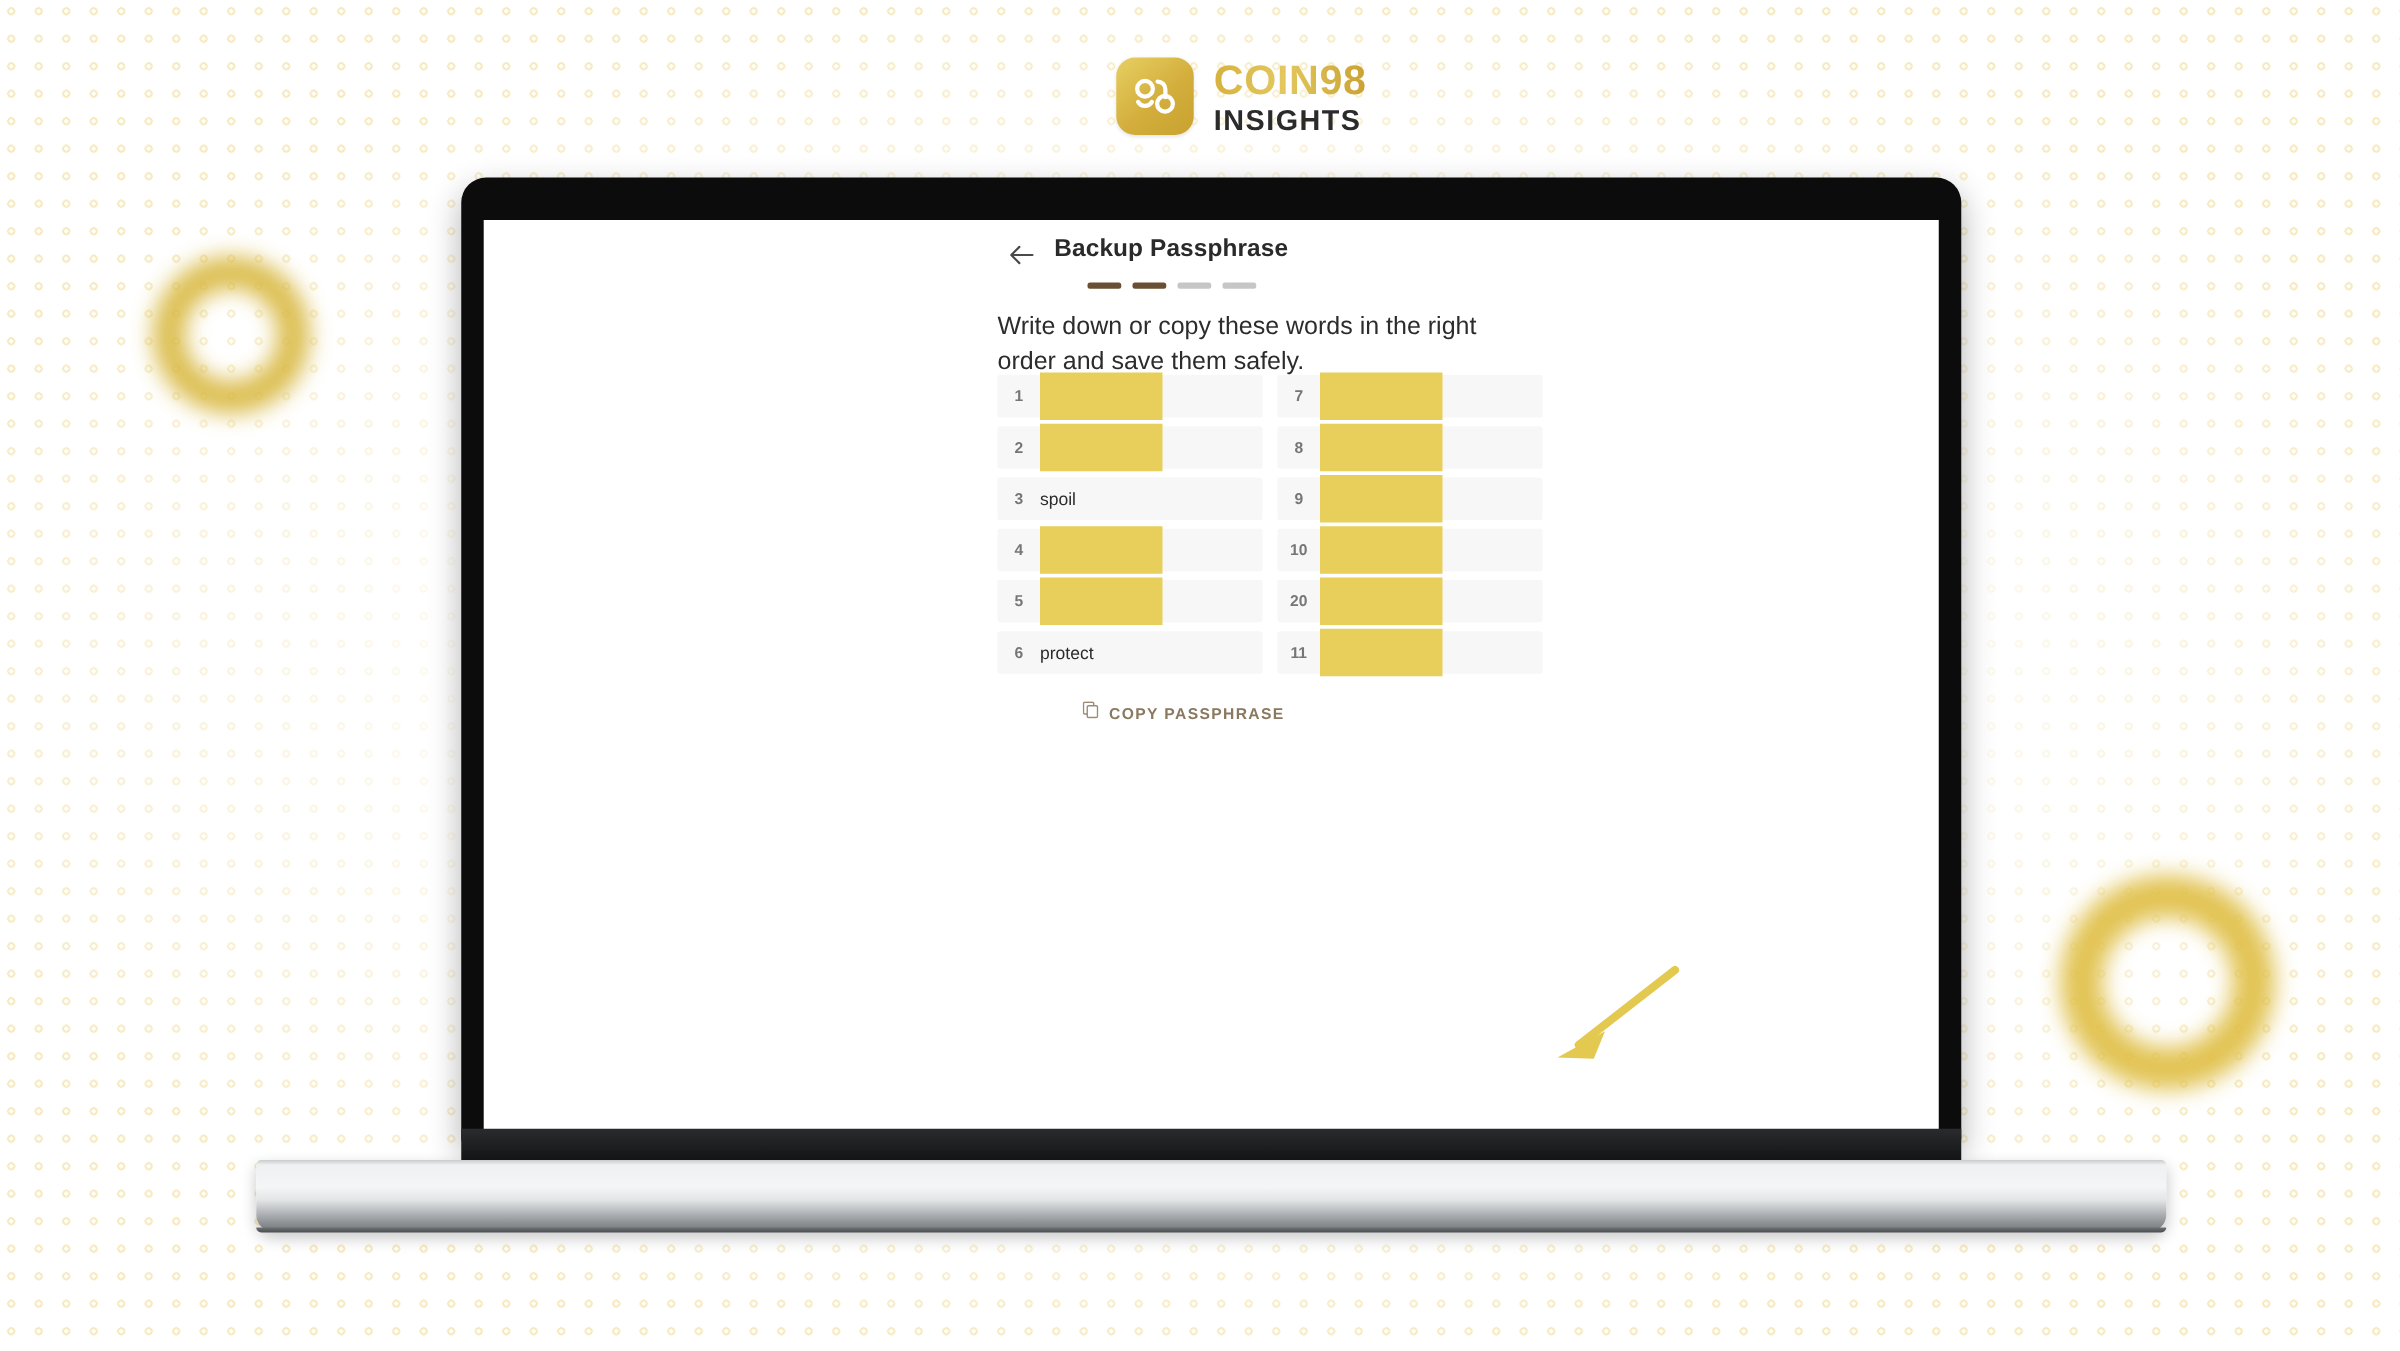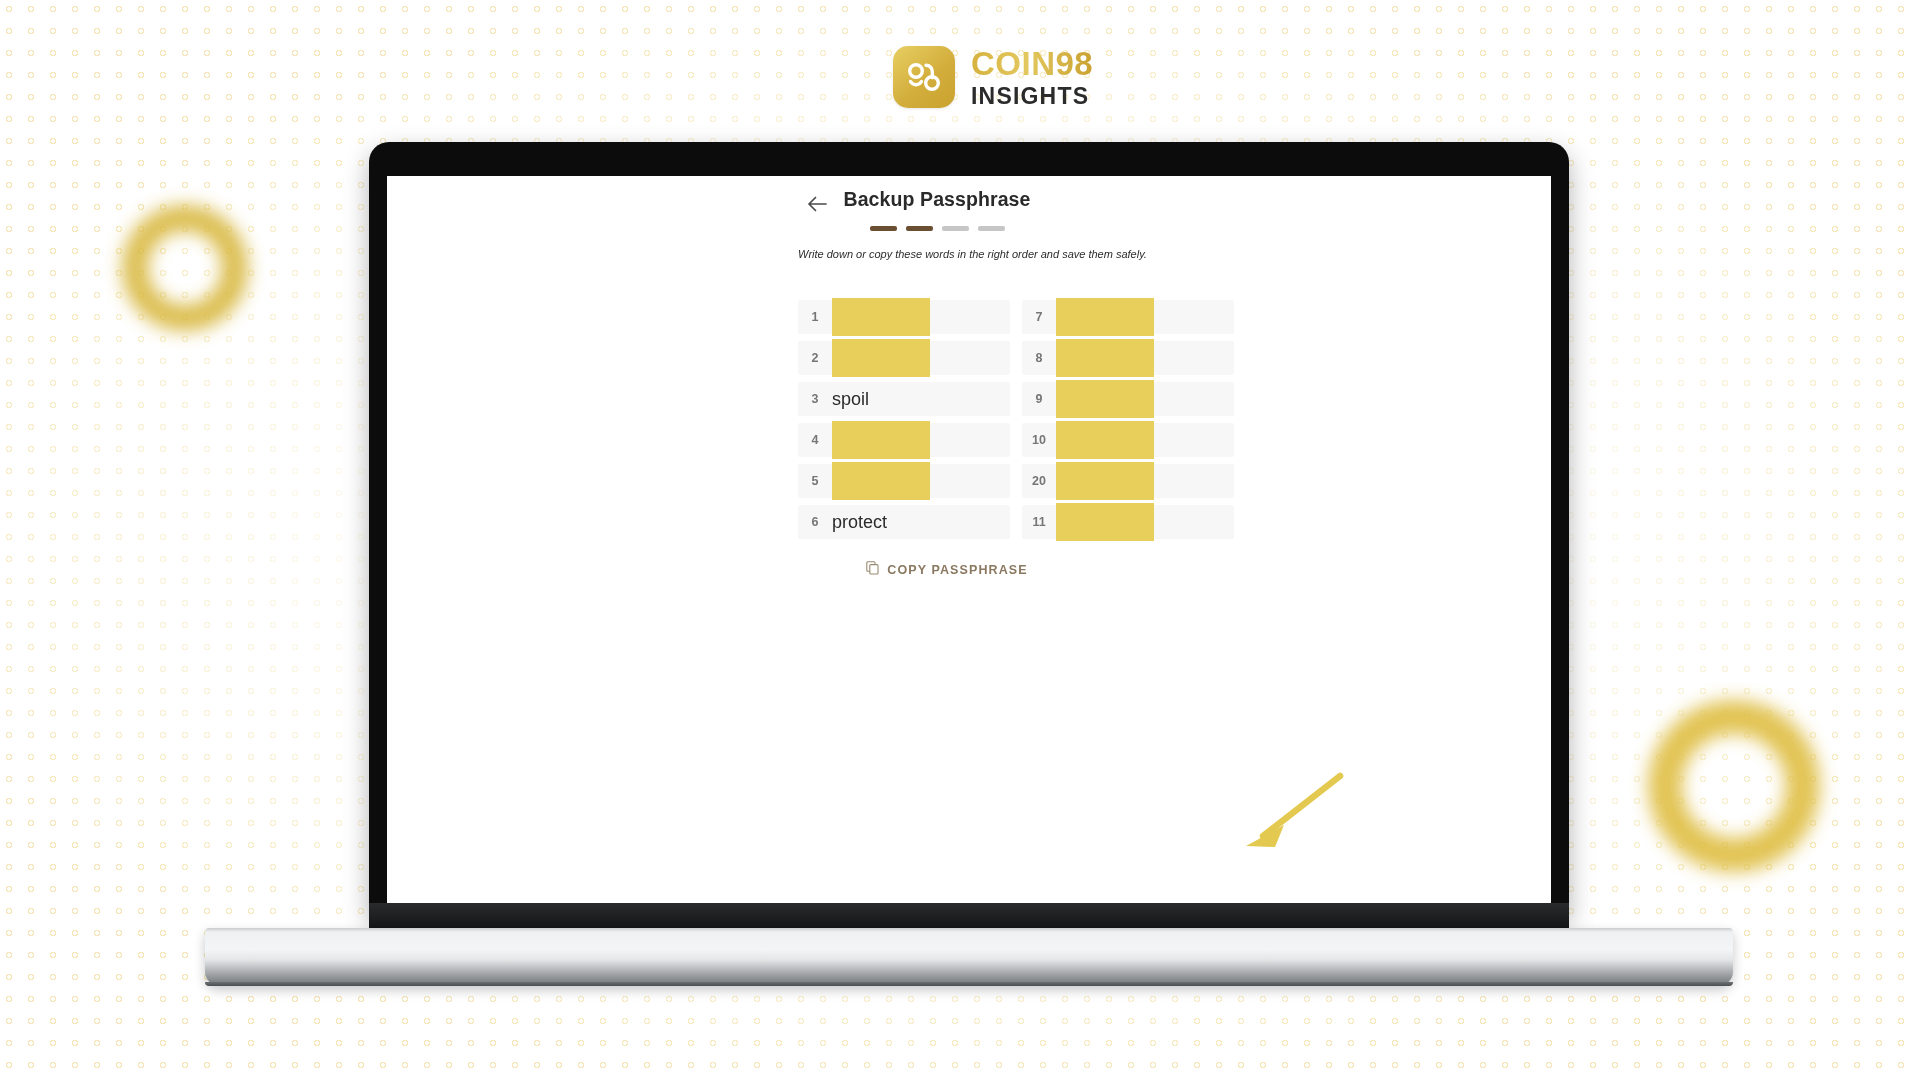--- a/index.html
+++ b/index.html
@@ -146,23 +146,22 @@
     position: absolute; left: 0; right: 0; top: 50px;
     display: flex; justify-content: center; gap: 9px;
   }
   .step-dash { width: 27px; height: 4.5px; border-radius: 2px; }
   .step-dash.active { background: #6b4f32; }
   .step-dash.inactive { background: #c6c6c6; }
 
   #instruction {
     position: absolute;
     left: 411px; top: 71px; width: 425px;
-    font-size: 11px; color: #2c2c2c; line-height: 1.42;
+    font-size: 20px; color: #2c2c2c; line-height: 1.42;
     font-weight: 500;
-    font-style: italic;
   }
 
   
   #phrase-grid {
     position: absolute;
     left: 411px; top: 124px;
     width: 436px;
     display: grid;
     grid-template-columns: 212px 212px;
     column-gap: 12px;
@@ -173,21 +172,21 @@
     height: 34px;
     background: #f7f7f7;
     border-radius: 2px;
     display: flex; align-items: center;
   }
   .phrase-num {
     width: 34px; text-align: center;
     font-size: 12.5px; color: #767676; font-weight: bold;
   }
   .phrase-word {
-    font-size: 18px; color: #2b2b2b; font-weight: 500;
+    font-size: 14px; color: #2b2b2b; font-weight: 500;
   }
   .redaction {
     position: absolute;
     left: 34px; top: -2px;
     width: 98px; height: 38px;
     background: #e8cf5c;
   }
 
   #copy-btn {
     position: absolute;

